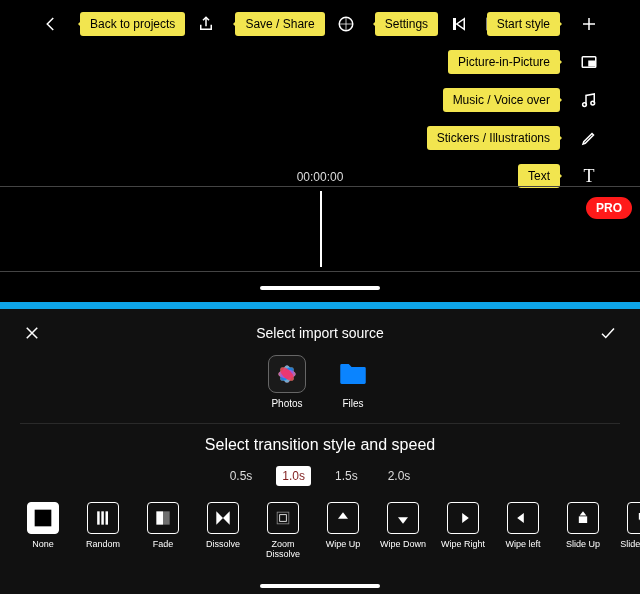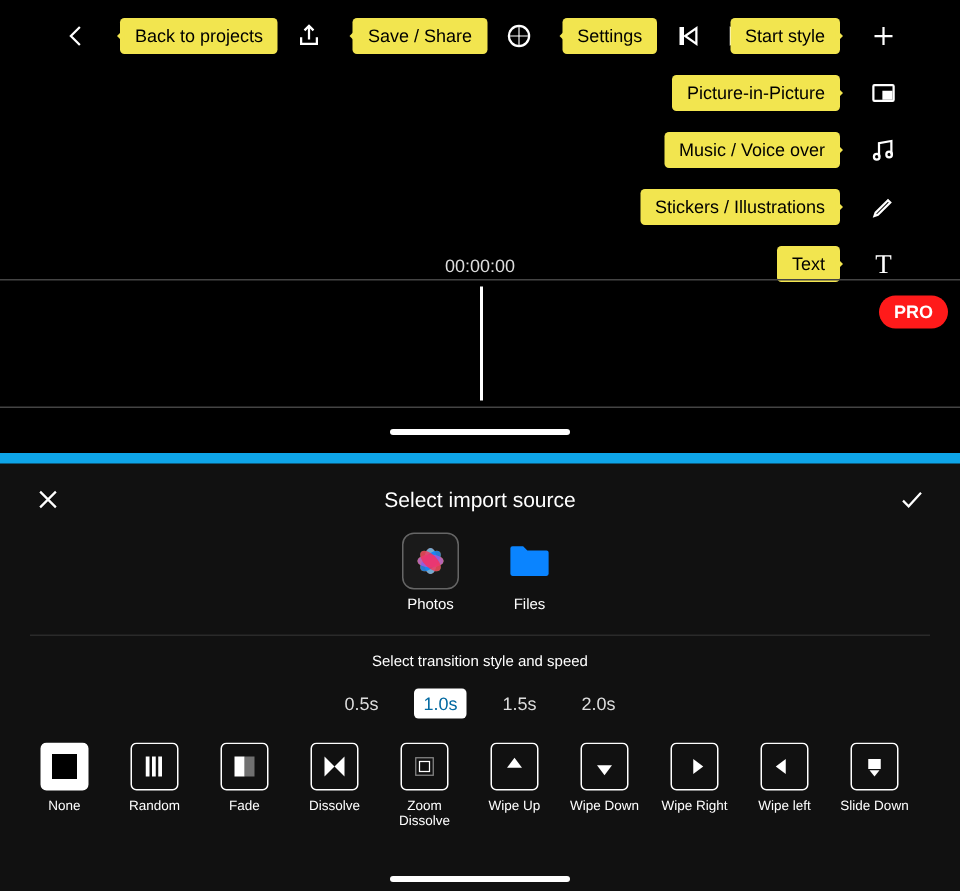--- a/index.html
+++ b/index.html
@@ -25,24 +25,24 @@
   .sheet-top { display: flex; align-items: center; justify-content: space-between; padding: 14px 22px 6px; }
   .sheet-title { font-size: 14px; color: #fff; }
   .x-icon, .check-icon { width: 20px; height: 20px; display:flex; align-items:center; justify-content:center;}
   .x-icon svg, .check-icon svg { stroke:#fff; stroke-width:2; fill:none; width:18px; height:18px;}
   .sources { display: flex; justify-content: center; gap: 28px; margin-top: 6px; }
   .src { display: flex; flex-direction: column; align-items: center; gap: 5px; font-size: 10px; }
   .src-box { width: 38px; height: 38px; border-radius: 8px; display:flex; align-items:center; justify-content:center; }
   .src-photos { border: 1px solid #666; background: #1a1a1a; }
   .src-files { background: transparent; }
   .divider { height: 1px; background: #2a2a2a; margin: 14px 20px 12px; }
-  .trans-title { text-align: center; font-size: 10px; margin-bottom: 12px; }
+  .trans-title { text-align: center; font-size: 16px; margin-bottom: 12px; }
   .speeds { display: flex; justify-content: center; gap: 18px; font-size: 12px; margin-bottom: 16px; }
   .speed { padding: 3px 6px; border-radius: 3px; color: #ddd; }
-  .speed.sel { background: #fff; color: #0369a1; }
+  .speed.sel { background: #fff; color: #7f1d1d; }
   .trans-row { display: flex; gap: 14px; padding: 0 20px; overflow: hidden; }
   .trans { display: flex; flex-direction: column; align-items: center; gap: 6px; width: 46px; flex-shrink: 0; font-size: 9px; text-align:center; line-height:1.1;}
   .trans-box { width: 32px; height: 32px; border: 1.5px solid #fff; border-radius: 4px; display:flex; align-items:center; justify-content:center; }
   .trans:first-child .trans-box { background:#fff; }
   .trans-box svg { width:20px; height:20px; }
   .tglyph { font-family: serif; font-size: 18px; }
 </style>
 </head>
 <body>
 
@@ -267,20 +267,29 @@
         <div class="trans-box">
           <svg viewBox="0 0 24 24">
             <polygon points="5,12 13,6 13,18" fill="#fff"></polygon>
           </svg>
         </div>
         <span>Wipe left</span>
       </div>
       <div class="trans">
         <div class="trans-box">
           <svg viewBox="0 0 24 24">
+            <rect x="7" y="10" width="10" height="8" fill="#fff"></rect>
+            <polygon points="12,4 8,9 16,9" fill="#fff"></polygon>
+          </svg>
+        </div>
+        <span>Slide Up</span>
+      </div>
+      <div class="trans">
+        <div class="trans-box">
+          <svg viewBox="0 0 24 24">
             <rect x="7" y="6" width="10" height="8" fill="#fff"></rect>
             <polygon points="12,20 8,15 16,15" fill="#fff"></polygon>
           </svg>
         </div>
         <span>Slide Down</span>
       </div>
     </div>
 </div>
 
 <div class="homebar hb2"></div>

